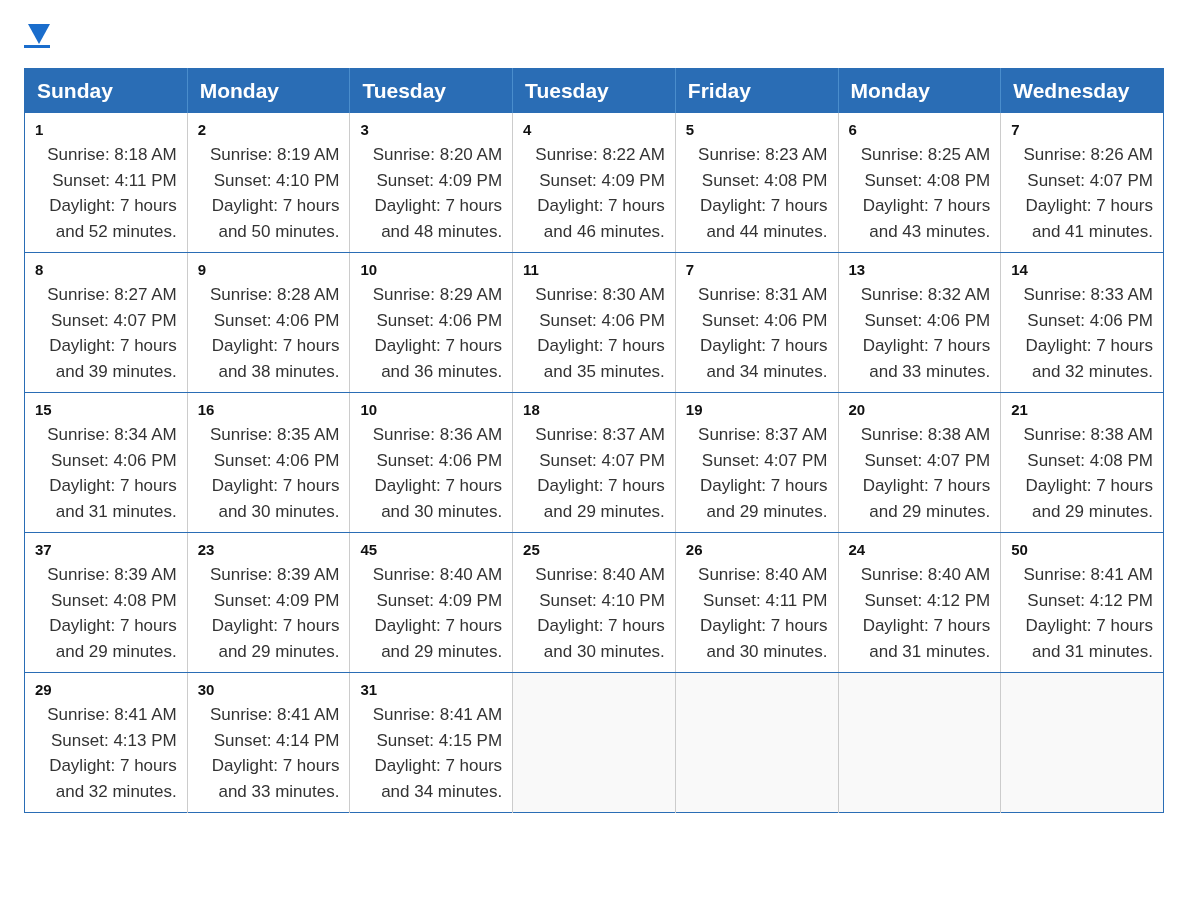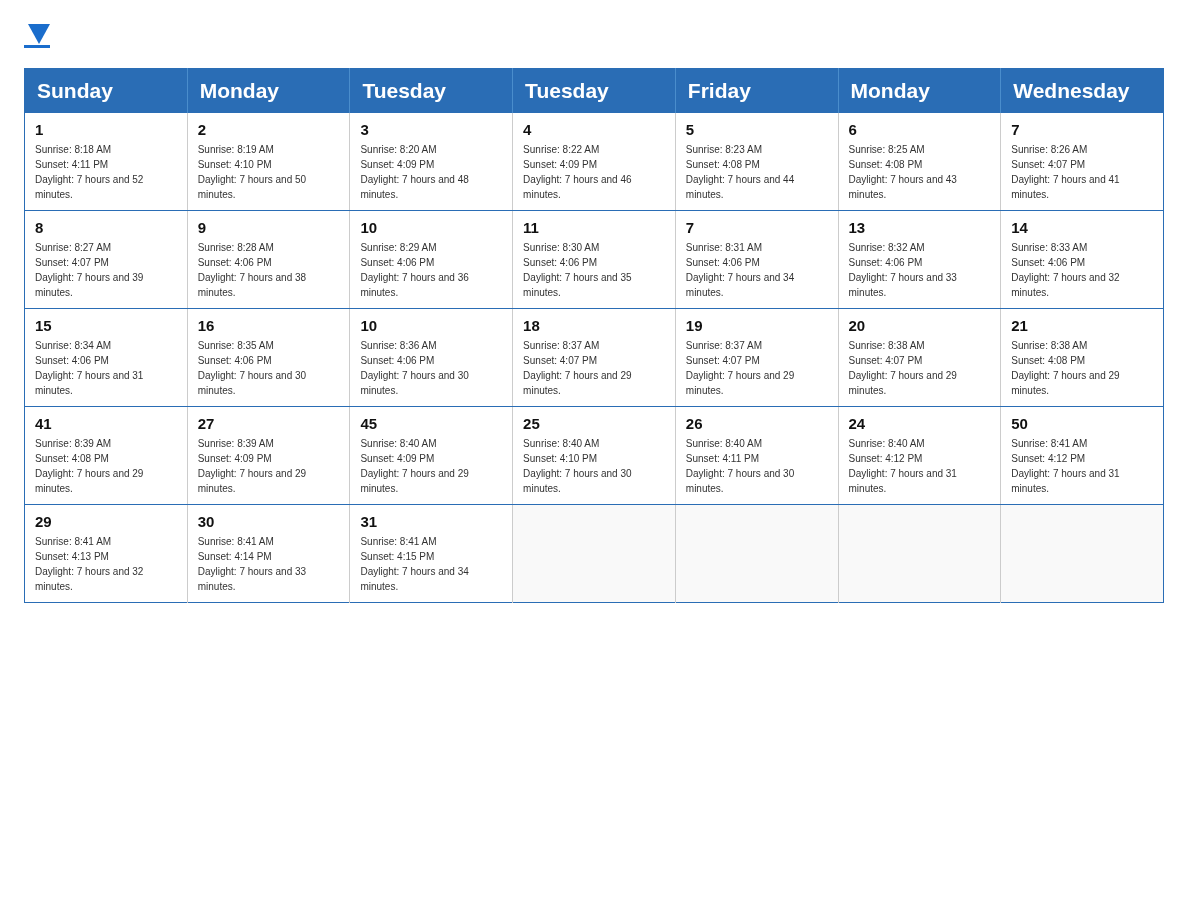--- a/index.html
+++ b/index.html
@@ -64,23 +64,24 @@
       border-bottom: none;
     }
     .day-number {
       font-size: 15px;
       font-weight: bold;
       color: #111;
       display: block;
       margin-bottom: 4px;
     }
     .day-info {
-      font-size: 10px;
+      font-size: 17px;
       line-height: 1.5;
       color: #333;
+      text-align: right;
     }
     .empty-cell {
       background: #f9f9f9;
     }
     .logo-wrapper {
       display: flex;
       align-items: flex-start;
     }
     .logo-text-group {
       display: flex;
@@ -315,29 +316,29 @@
         <span class="day-number">21</span>
         <div class="day-info">
           Sunrise: 8:38 AM<br>
           Sunset: 4:08 PM<br>
           Daylight: 7 hours and 29 minutes.
         </div>
       </td>
       </tr>
       <tr>
         <td>
-        <span class="day-number">41</span>
+        <span class="day-number">37</span>
         <div class="day-info">
           Sunrise: 8:39 AM<br>
           Sunset: 4:08 PM<br>
           Daylight: 7 hours and 29 minutes.
         </div>
       </td>
         <td>
-        <span class="day-number">27</span>
+        <span class="day-number">23</span>
         <div class="day-info">
           Sunrise: 8:39 AM<br>
           Sunset: 4:09 PM<br>
           Daylight: 7 hours and 29 minutes.
         </div>
       </td>
         <td>
         <span class="day-number">45</span>
         <div class="day-info">
           Sunrise: 8:40 AM<br>

